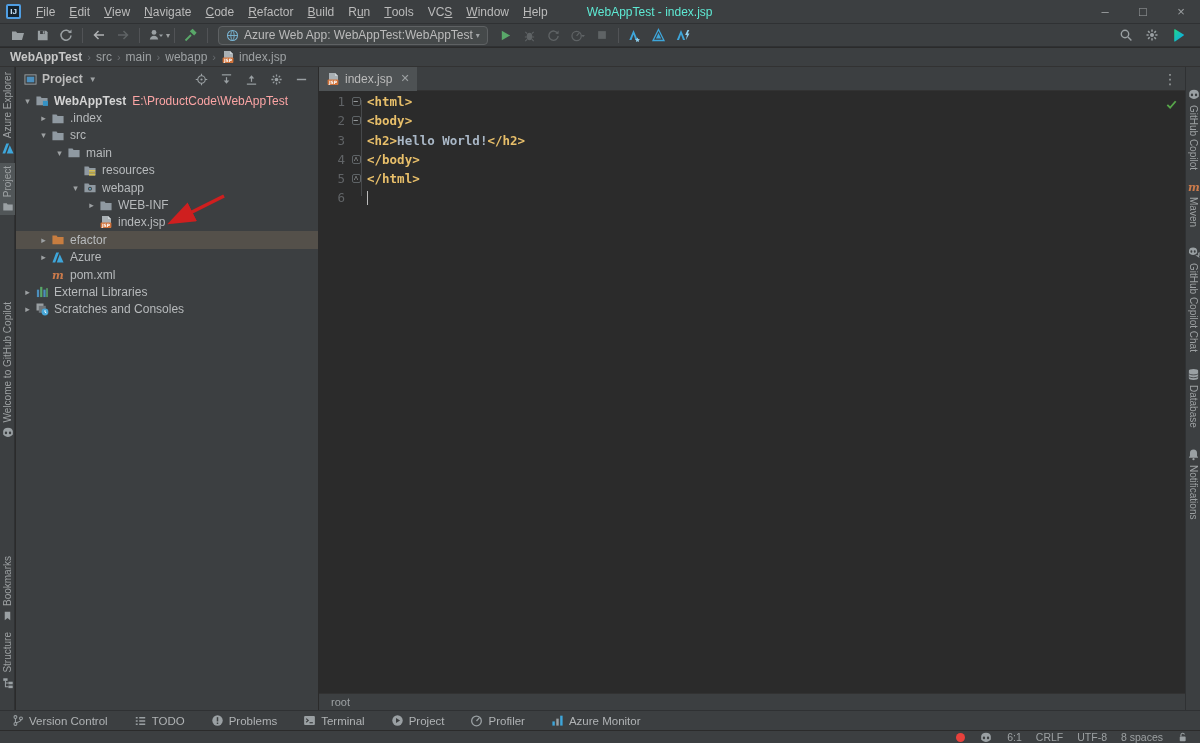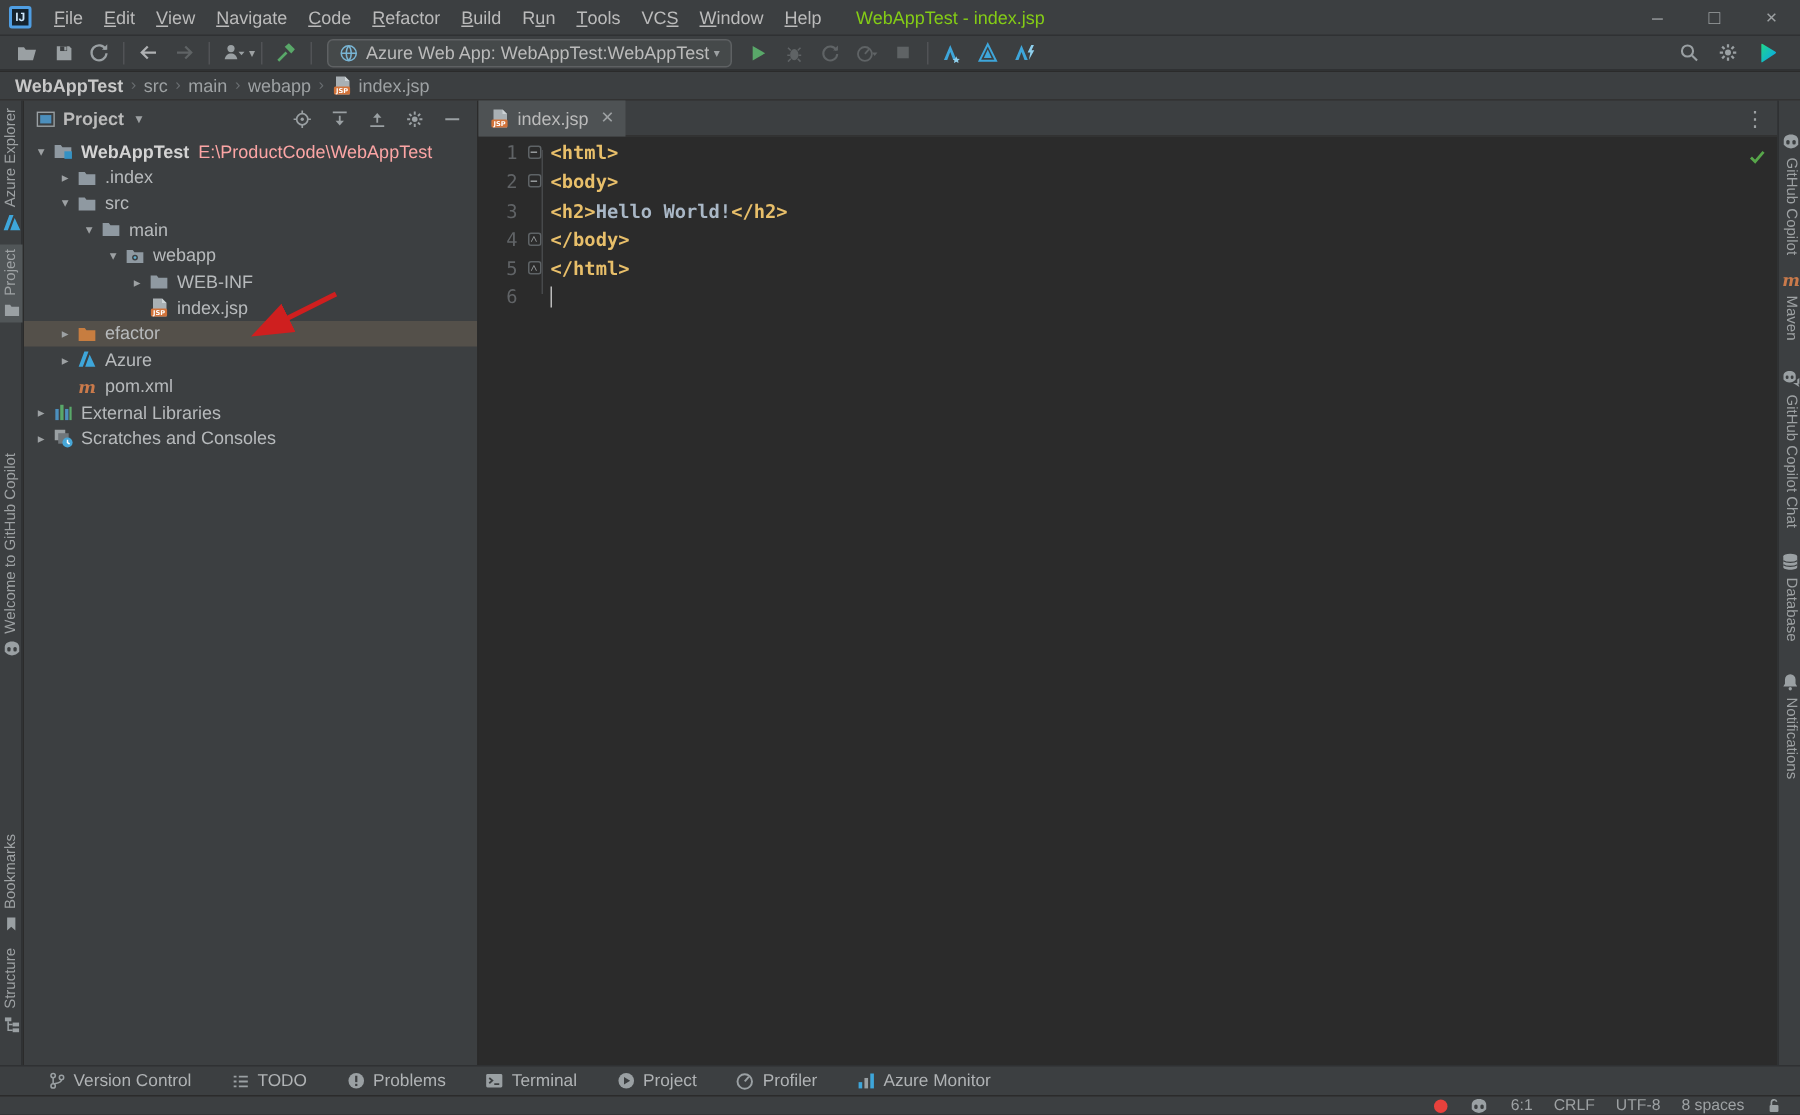--- a/index.html
+++ b/index.html
@@ -9,21 +9,21 @@
   .ic svg { display:block; }
 
   
   #titlebar { position:absolute; left:0; top:0; width:1200px; height:24px; background:#3c3f41;
               display:flex; align-items:center; border-bottom:1px solid #2f3133; }
   #app-logo { width:15px; height:15px; margin:0 8px 0 6px; background:#15232e; border:2px solid #4f9ee3;
               border-radius:2px; color:#cde6fb; font-size:8px; font-weight:bold;
               display:flex; align-items:center; justify-content:center; }
   .menu-item { color:#bbbbbb; font-size:12px; padding:0 7px; height:23px; display:flex; align-items:center; cursor:default; }
   .menu-item u { text-decoration:underline; }
-  #window-title { color:#84cc16; font-size:12px; margin-left:16px; }
+  #window-title { color:#5eead4; font-size:12px; margin-left:32px; }
   #win-controls { margin-left:auto; display:flex; }
   .win-btn { width:38px; height:22px; display:flex; align-items:center; justify-content:center;
              color:#9da1a3; font-size:13px; }
 
   
   #toolbar { position:absolute; left:0; top:24px; width:1200px; height:23px; background:#3c3f41;
              display:flex; align-items:center; border-bottom:1px solid #2f3133; padding-left:6px; }
   .tb-btn { width:24px; height:21px; display:flex; align-items:center; justify-content:center; }
   .tb-sep { width:1px; height:15px; background:#515356; margin:0 4px; }
   .tb-caret { color:#9da1a3; font-size:8px; margin-left:-2px; }
@@ -86,21 +86,21 @@
   .tok-plain { color:#a9b7c6; }
   .caret-bar { width:1px; height:14px; background:#bbbbbb; display:inline-block; }
   #fold-guide { position:absolute; left:42px; top:8px; width:1px; height:96px; background:#47494b; }
   #inspect-ok { position:absolute; right:7px; top:6px; }
   #editor-breadcrumb { position:absolute; left:0; bottom:0; width:100%; height:17px; background:#3c3f41;
                        border-top:1px solid #323232; display:flex; align-items:center; padding-left:12px; }
   #editor-breadcrumb span { color:#9da1a3; font-size:11px; }
 
   
   #bottombar { position:absolute; left:0; top:710px; width:1200px; height:20px; background:#3c3f41;
-               border-top:1px solid #2f3133; display:flex; align-items:center; padding-left:32px; gap:26px; }
+               border-top:1px solid #2f3133; display:flex; align-items:center; padding-left:12px; gap:26px; }
   .bb-item { display:flex; align-items:center; gap:5px; color:#b0b3b5; font-size:11.5px; }
 
   
   #statusbar { position:absolute; left:0; top:731px; width:1200px; height:12px; background:#3c3f41;
                display:flex; align-items:center; justify-content:flex-end; gap:14px; padding-right:12px; }
   .sb-item { color:#9da1a3; font-size:10.5px; display:flex; align-items:center; }
   #record-dot { width:9px; height:9px; border-radius:50%; background:#e8413c; }
 </style>
 </head>
 <body>
@@ -454,20 +454,32 @@
         <div class="tree-row" style="padding-left: 36px;">
           <span class="chev">▾</span>
           <span class="ic">
             <svg width="14" height="13" viewBox="0 0 14 14">
               <path d="M1 2.8h4.4l1.2 1.6H13v7.8H1z" fill="#8f99a1"></path>
             </svg>
           </span>
           <span class="tree-label">main</span>
         </div>
         <div class="tree-row" style="padding-left: 52px;">
+          <span class="chev"></span>
+          <span class="ic">
+            <svg width="14" height="13" viewBox="0 0 14 14">
+              <path d="M1 2.8h4.4l1.2 1.6H13v7.8H1z" fill="#8f99a1"></path>
+              <rect x="6" y="6.4" width="6.6" height="1.7" fill="#d6bf55"></rect>
+              <rect x="6" y="8.6" width="6.6" height="1.7" fill="#b7a33e"></rect>
+              <rect x="6" y="10.8" width="6.6" height="1.7" fill="#d6bf55"></rect>
+            </svg>
+          </span>
+          <span class="tree-label">resources</span>
+        </div>
+        <div class="tree-row" style="padding-left: 52px;">
           <span class="chev">▾</span>
           <span class="ic">
             <svg width="14" height="13" viewBox="0 0 14 14">
               <path d="M1 2.8h4.4l1.2 1.6H13v7.8H1z" fill="#8f99a1"></path>
               <circle cx="7" cy="8.3" r="2.1" fill="#3c3f41"></circle>
               <circle cx="7" cy="8.3" r="1" fill="#62b0d0"></circle>
             </svg>
           </span>
           <span class="tree-label">webapp</span>
         </div>
@@ -611,20 +623,23 @@
             <span class="fold-box">˄</span>
           </span>
           <span class="tok-tag">&lt;/html&gt;</span>
         </div>
         <div class="code-line">
           <span class="gutter-num">6</span>
           <span class="gutter-fold"></span>
           <span class="caret-bar"></span>
         </div>
       </div>
+    <div id="editor-breadcrumb">
+      <span>root</span>
+    </div>
   </div>
 
   <div id="stripe-right" class="stripe">
       <div class="vbtn" style="top: 18px;">
         <span class="ic">
           <svg width="14" height="13" viewBox="0 0 14 14">
             <path d="M7 1.8C3.8 1.8 1.8 3.4 1.8 6v3.2C3.4 10.8 5 11.8 7 11.8s3.6-1 5.2-2.6V6c0-2.6-2-4.2-5.2-4.2z" fill="#9aa0a3"></path>
             <rect x="3.6" y="5.8" width="2.4" height="3.2" rx="1.1" fill="#3c3f41"></rect>
             <rect x="8" y="5.8" width="2.4" height="3.2" rx="1.1" fill="#3c3f41"></rect>
           </svg>

